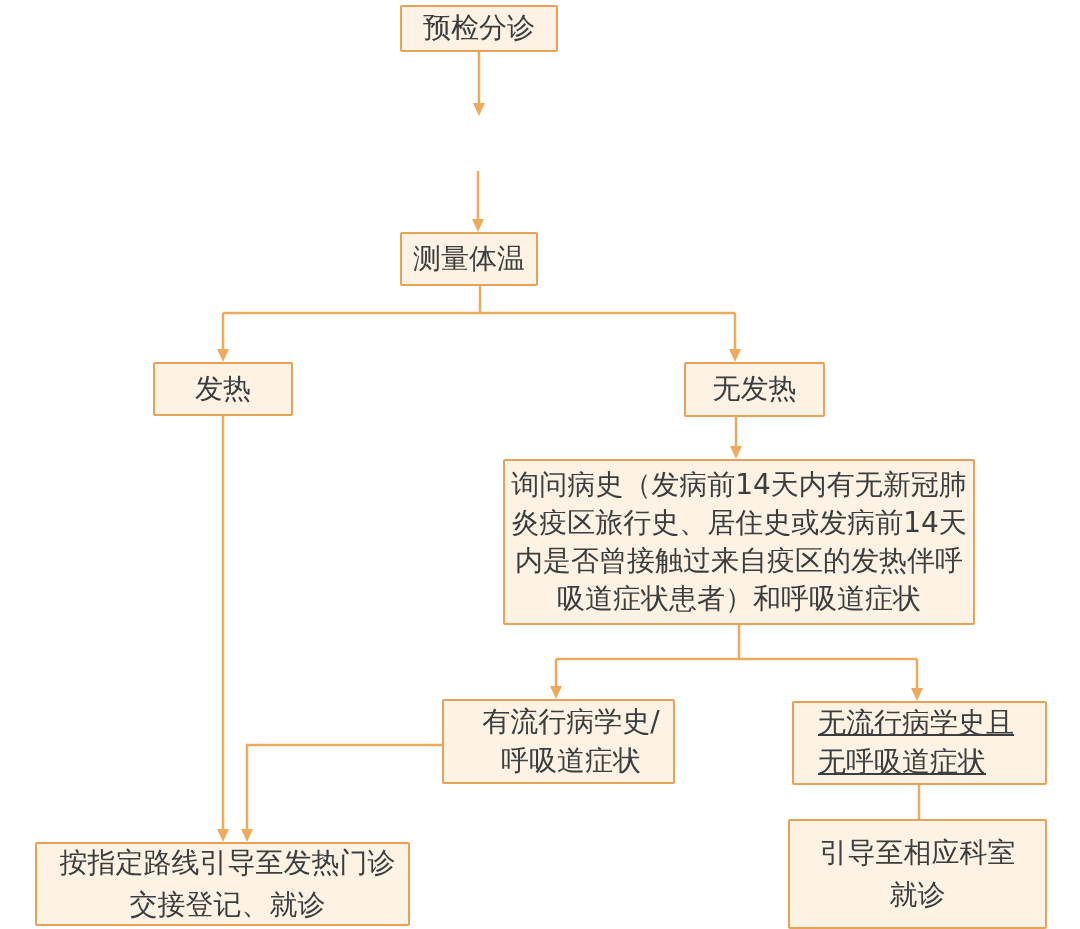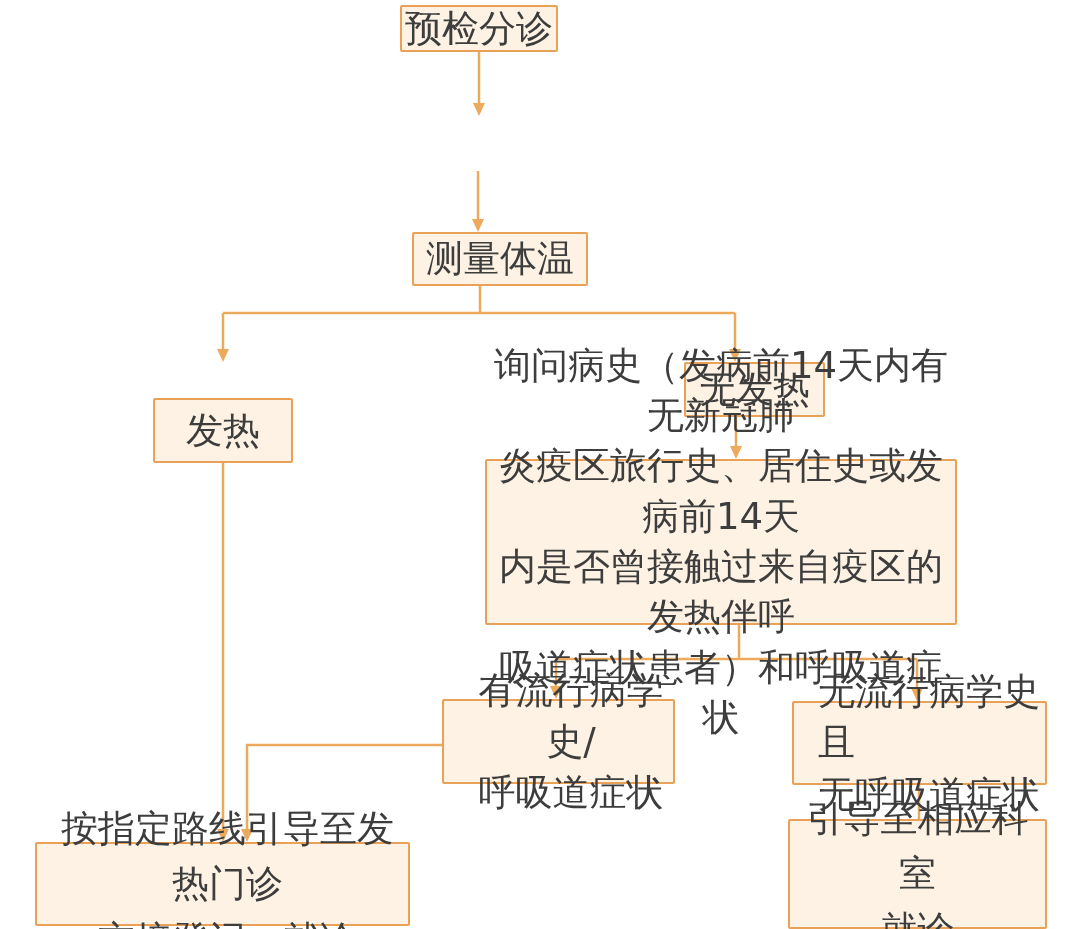--- a/index.html
+++ b/index.html
@@ -36,41 +36,41 @@
   .connector-layer polygon {
     fill: var(--connector);
     stroke: none;
   }
   .node {
     position: absolute;
     background: var(--box-fill);
     border: 2.5px solid var(--box-border);
     border-radius: 2px;
     color: var(--text);
-    font-size: 37px;
+    font-size: 28px;
     line-height: 1.38;
     display: flex;
     align-items: center;
     justify-content: center;
     text-align: center;
     white-space: pre-line;
   }
   .node.align-left {
     justify-content: flex-start;
     text-align: left;
     padding-left: 24px;
   }
   .n-triage       { left: 400px; top: 5px;   width: 158px; height: 47px; }
   .n-mask         { left: 284px; top: 116px; width: 386px; height: 55px; }
-  .n-temperature  { left: 412px; top: 232px; width: 176px; height: 54px; }
-  .n-fever        { left: 153px; top: 362px; width: 140px; height: 65px; margin-top: 36px; }
+  .n-temperature  { left: 400px; top: 232px; width: 138px; height: 54px; }
+  .n-fever        { left: 153px; top: 362px; width: 140px; height: 54px; }
   .n-no-fever     { left: 684px; top: 362px; width: 141px; height: 55px; }
-  .n-ask-history  { left: 485px; top: 459px; width: 472px; height: 166px; line-height: 1.36; }
+  .n-ask-history  { left: 503px; top: 459px; width: 472px; height: 166px; line-height: 1.36; }
   .n-has-epi      { left: 442px; top: 699px; width: 233px; height: 85px; padding-left: 25px; }
-  .n-no-epi       { left: 792px; top: 701px; width: 255px; height: 84px; }
+  .n-no-epi       { left: 792px; top: 701px; width: 255px; height: 84px; text-decoration: underline; }
   .n-fever-clinic { left: 35px;  top: 842px; width: 375px; height: 84px; line-height: 1.5; padding-left: 10px; }
   .n-normal-dept  { left: 788px; top: 819px; width: 259px; height: 110px; line-height: 1.5; }
 </style>
 </head>
 <body>
 
 <div class="stage">
 
   <svg class="connector-layer" width="1080" height="929" viewBox="0 0 1080 929" xmlns="http://www.w3.org/2000/svg">
 

